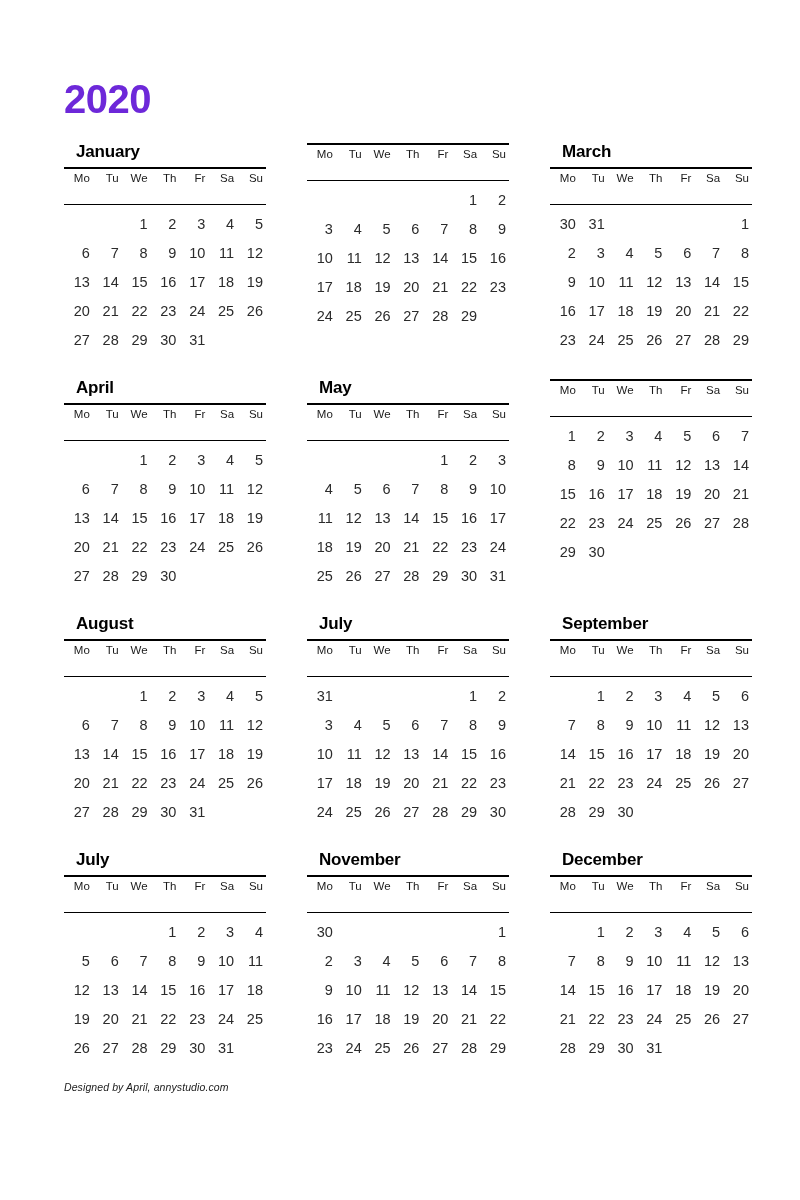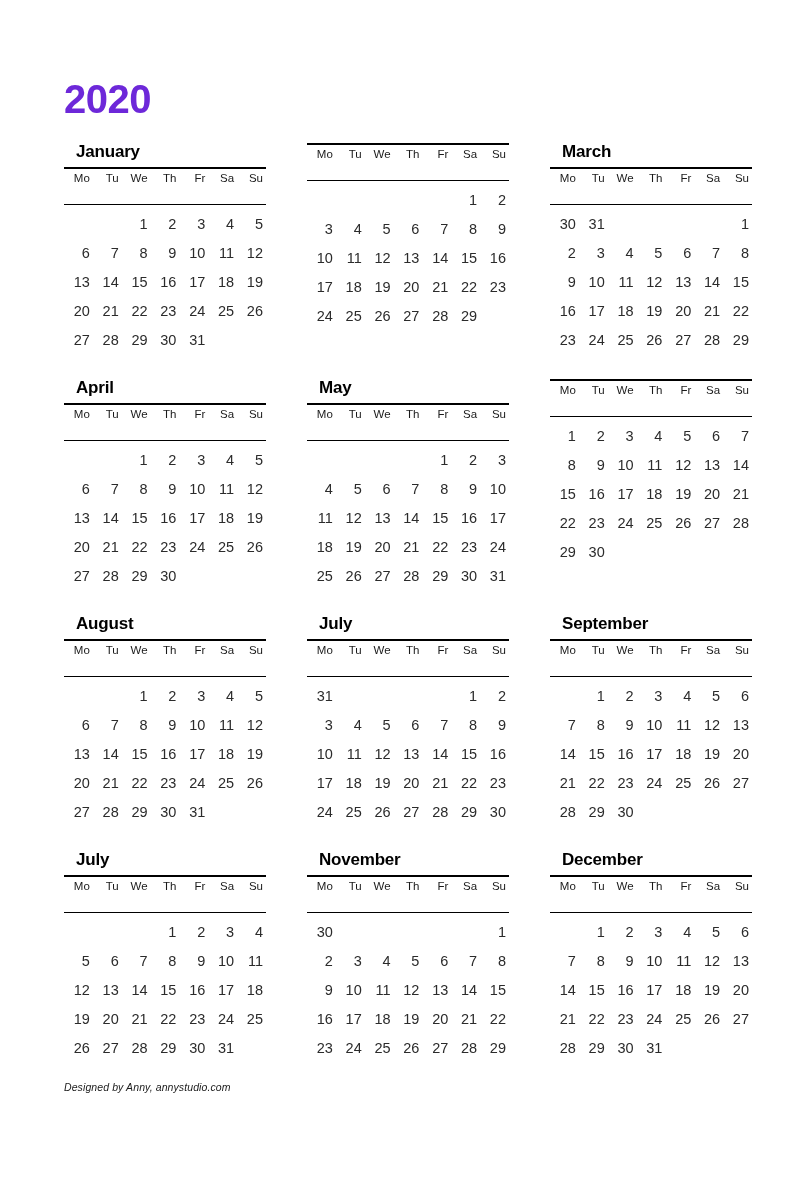--- a/index.html
+++ b/index.html
@@ -697,15 +697,15 @@
           <div class="day">29</div>
           <div class="day">30</div>
           <div class="day">31</div>
           <div class="day empty"></div>
           <div class="day empty"></div>
           <div class="day empty"></div>
         </div>
       </div>
     </div>
 
-  <div class="credit">Designed by Anny, annystudio.com</div>
+  <div class="credit">Designed by April, annystudio.com</div>
 
 </div>
 
 </body></html>

